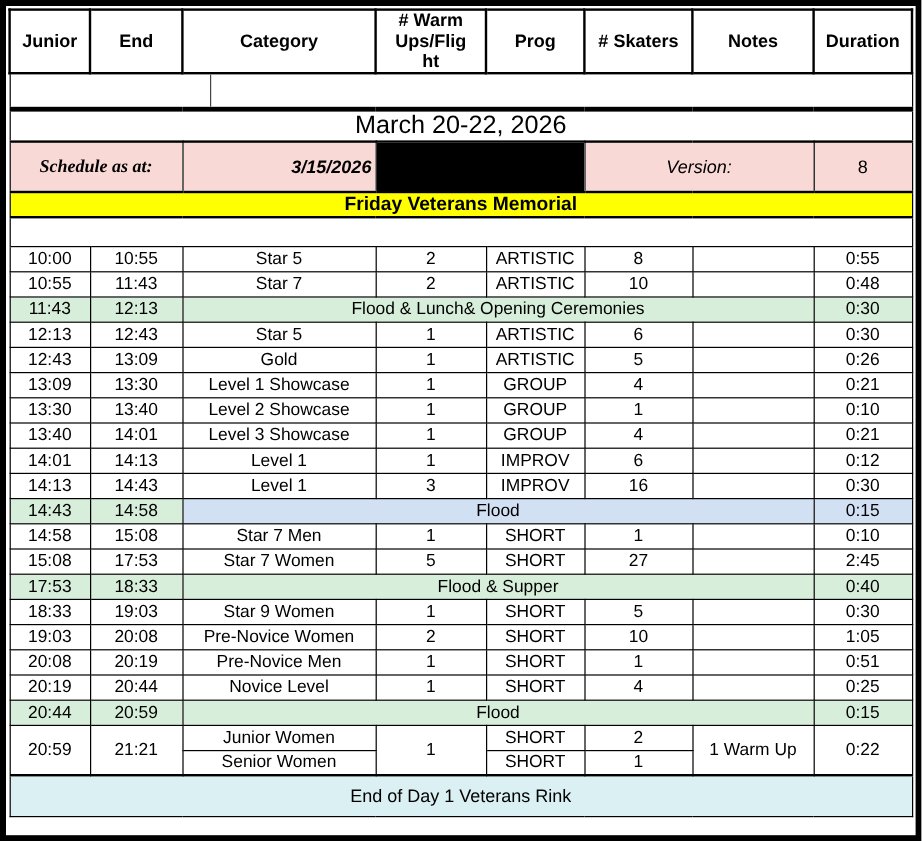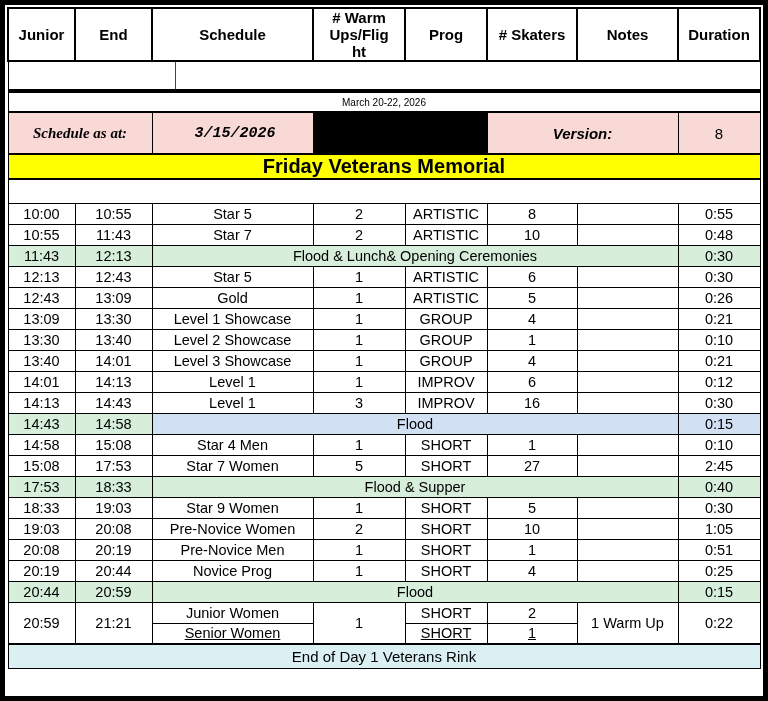--- a/index.html
+++ b/index.html
@@ -13,39 +13,39 @@
     width:768px;height:701px;border:5px solid var(--border);
     padding:2px;background:#fff;
   }
   table{border-collapse:collapse;width:100%;table-layout:fixed;}
   td,th{border:1.5px solid var(--border);padding:0 3px;text-align:center;vertical-align:middle;
         overflow:hidden;white-space:nowrap;}
   
   .r-title td{border-bottom:4px solid var(--border);height:30px;font-size:21px;font-weight:bold;
               letter-spacing:-0.2px;position:relative;}
   .r-title .col-artifact{position:absolute;left:166px;top:0;bottom:0;width:1px;background:#444;}
-  .r-date td{height:21px;font-size:10px;border-bottom:2px solid var(--border);}
+  .r-date td{height:21px;font-size:21px;border-bottom:2px solid var(--border);}
   .r-meta td{height:42px;background:var(--pink);font-size:15px;border-bottom:2.5px solid var(--border);}
   .r-meta .lbl{font-weight:bold;font-style:italic;font-family:Liberation Serif, serif;}
-  .r-meta .dateval{font-weight:bold;font-style:italic;text-align:center;padding-left:8px;font-family:Liberation Mono, monospace;}
+  .r-meta .dateval{font-weight:bold;font-style:italic;text-align:right;padding-left:8px;}
   .r-meta .blackbox{background:#000;}
-  .r-meta .version{font-style:italic;font-weight:bold;}
-  .r-banner td{height:21px;background:var(--yellow);font-weight:bold;font-size:20px;
+  .r-meta .version{font-style:italic;}
+  .r-banner td{height:21px;background:var(--yellow);font-weight:bold;font-size:16px;
                border-top:2.5px solid var(--border);border-bottom:2.5px solid var(--border);}
   .r-blank td{height:24px;border-top:none;border-bottom:none;}
   
   thead th{height:48px;font-size:15px;font-weight:bold;white-space:normal;line-height:17px;
            border-width:2px;padding:0 2px;}
   thead th .narrow{max-width:64px;margin:0 auto;overflow-wrap:anywhere;}
   
   tbody td{height:21px;font-size:14.5px;}
   .bg-green{background:var(--green);}
   .bg-blue{background:var(--blue);}
-  .r-footer td{height:24px;background:var(--cyan);font-size:15px;border-top:2px solid var(--border);}
-  .split-inner{border-top:1px solid var(--border);text-decoration:underline;}
+  .r-footer td{height:34px;background:var(--cyan);font-size:15px;border-top:2px solid var(--border);}
+  .split-inner{border-top:1px solid var(--border);}
 </style>
 </head>
 <body>
 
 <div class="sheet">
   <table>
     <colgroup>
       <col style="width:67px">
         <col style="width:77px">
         <col style="width:161px">
@@ -75,21 +75,21 @@
         <td colspan="8">Friday Veterans Memorial</td>
       </tr>
       <tr class="r-blank">
         <td colspan="8"></td>
       </tr>
     </tbody>
     <thead>
       <tr id="header-row">
           <th>Junior</th>
           <th>End</th>
-          <th>Schedule</th>
+          <th>Category</th>
           <th>
             <div class="narrow"># Warm Ups/Flight</div>
           </th>
           <th>Prog</th>
           <th># Skaters</th>
           <th>Notes</th>
           <th>Duration</th>
         </tr>
     </thead>
     <tbody id="schedule-rows">
@@ -191,21 +191,21 @@
         </tr>
         <tr>
           <td class="bg-green">14:43</td>
           <td class="bg-green">14:58</td>
           <td colspan="5" class="bg-blue">Flood</td>
           <td class="bg-blue">0:15</td>
         </tr>
         <tr>
           <td>14:58</td>
           <td>15:08</td>
-          <td>Star 4 Men</td>
+          <td>Star 7 Men</td>
           <td>1</td>
           <td>SHORT</td>
           <td>1</td>
           <td></td>
           <td>0:10</td>
         </tr>
         <tr>
           <td>15:08</td>
           <td>17:53</td>
           <td>Star 7 Women</td>
@@ -247,21 +247,21 @@
           <td>Pre-Novice Men</td>
           <td>1</td>
           <td>SHORT</td>
           <td>1</td>
           <td></td>
           <td>0:51</td>
         </tr>
         <tr>
           <td>20:19</td>
           <td>20:44</td>
-          <td>Novice Prog</td>
+          <td>Novice Level</td>
           <td>1</td>
           <td>SHORT</td>
           <td>4</td>
           <td></td>
           <td>0:25</td>
         </tr>
         <tr>
           <td class="bg-green">20:44</td>
           <td class="bg-green">20:59</td>
           <td colspan="5" class="bg-green">Flood</td>

